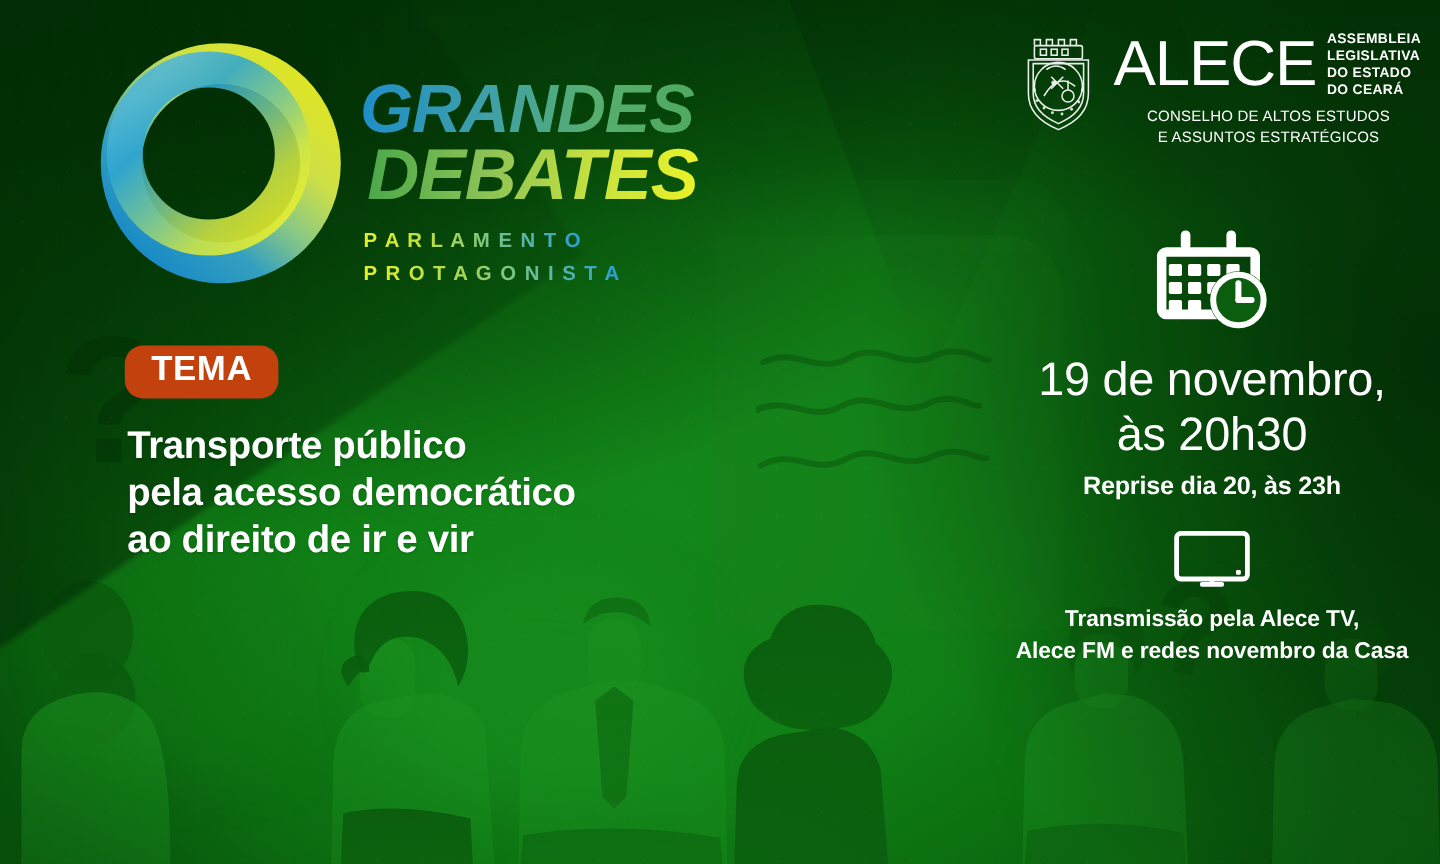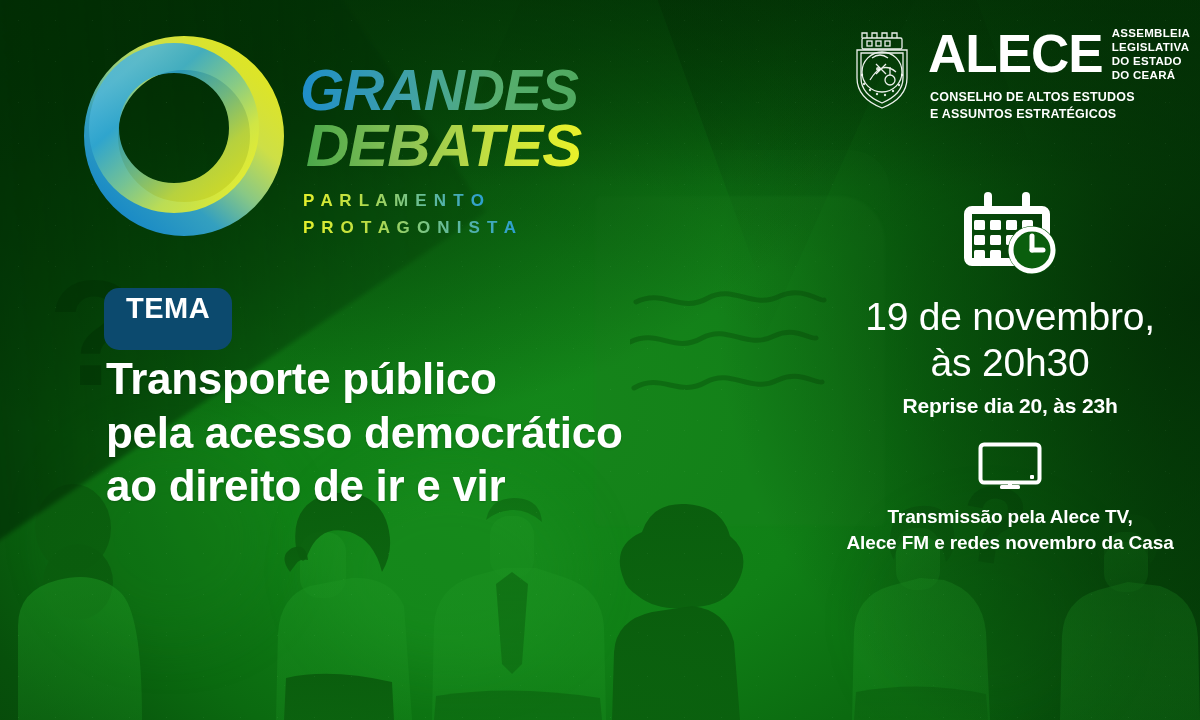--- a/index.html
+++ b/index.html
@@ -126,61 +126,62 @@
   .brand-text { position: absolute; left: 300px; top: 58px; width: 300px; }
   .brand-sub { position: absolute; left: 303px; top: 188px; }
 
   
   .alece { position: absolute; left: 848px; top: 26px; display: flex; align-items: flex-start; }
   .alece-crest { width: 68px; height: 84px; flex: 0 0 auto; margin-top: 2px; }
   .alece-right { margin-left: 12px; }
   .alece-top { display: flex; align-items: center; }
   .alece-word {
     font-size: 53px;
-    font-weight: 700;
+    font-weight: 400;
     color: #ffffff;
     letter-spacing: -1px;
     line-height: 0.95;
   }
   .alece-sub {
     margin-left: 9px;
     color: #ffffff;
     font-size: 11.5px;
     font-weight: 700;
     line-height: 1.22;
     letter-spacing: 0.3px;
   }
   .alece-council {
     color: #ffffff;
     font-size: 12.5px;
-    font-weight: 700;
+    font-weight: 400;
     line-height: 1.32;
     letter-spacing: 0.2px;
     margin-top: 7px;
     margin-left: 2px;
+    text-align: center;
   }
 
   
   .tema-badge {
     position: absolute;
     left: 104px; top: 288px;
-    background: #0c4a6e;
+    background: #c2410c;
     color: #ffffff;
     font-size: 29px;
     font-weight: 700;
     letter-spacing: 0.5px;
-    padding: 6px 22px 27px 22px;
+    padding: 6px 22px 9px 22px;
     border-radius: 15px;
     line-height: 1;
   }
   .headline {
     position: absolute;
     left: 106px; top: 352px;
     color: #ffffff;
-    font-size: 44px;
+    font-size: 32px;
     font-weight: 700;
     line-height: 1.22;
     letter-spacing: -0.3px;
     text-shadow: 0 1px 2px rgba(0,0,0,0.18);
   }
   .headline span { display: block; }
 
   
   .info-col {
     position: absolute;

